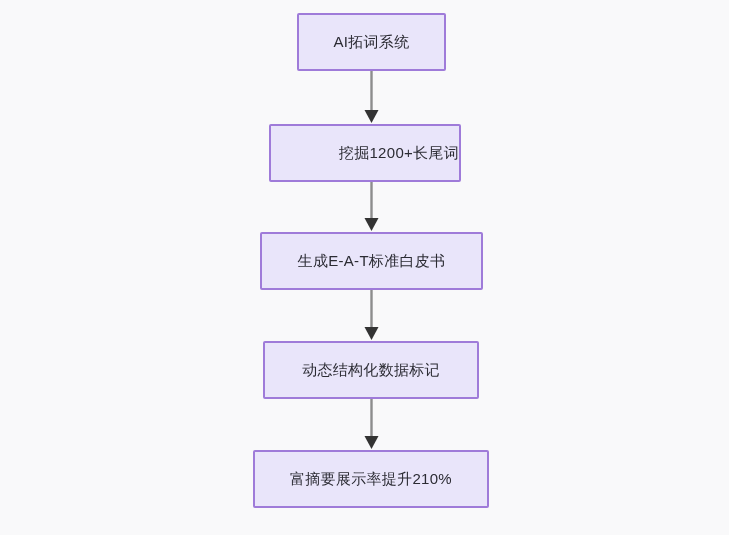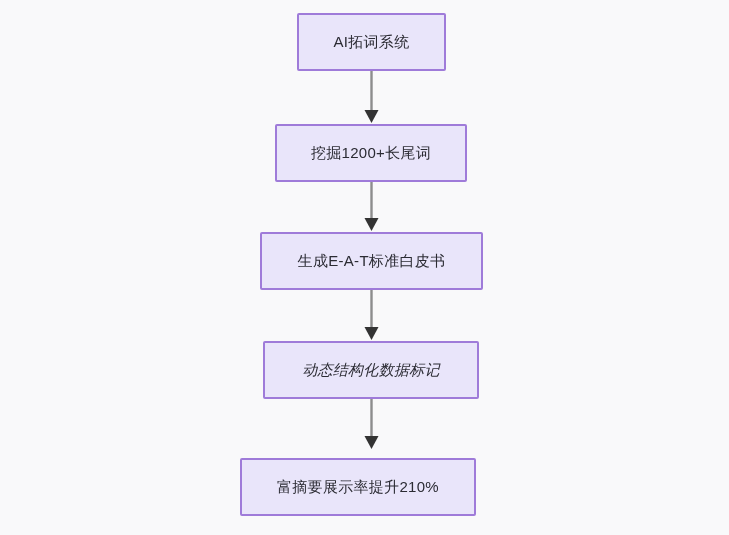--- a/index.html
+++ b/index.html
@@ -82,29 +82,29 @@
     <g>
       <line class="edge-line" x1="371.5" y1="399" x2="371.5" y2="439"></line>
       <polygon class="edge-head" points="371.5,449 364.5,436 378.5,436"></polygon>
     </g>
   </svg>
 
   <div class="node" style="left:297px; top:13px; width:149px; height:58px;">
     <span class="node-label">AI拓词系统</span>
   </div>
 
-  <div class="node" style="left:275px; top:124px; width:192px; height:58px;">
+  <div class="node" style="left:269px; top:124px; width:192px; height:58px;justify-content:flex-end;">
     <span class="node-label">挖掘1200+长尾词</span>
   </div>
 
   <div class="node" style="left:260px; top:232px; width:223px; height:58px;text-align:right;">
     <span class="node-label">生成E-A-T标准白皮书</span>
   </div>
 
-  <div class="node" style="left:263px; top:341px; width:216px; height:58px;font-style:italic;">
+  <div class="node" style="left:263px; top:341px; width:216px; height:58px;">
     <span class="node-label">动态结构化数据标记</span>
   </div>
 
-  <div class="node" style="left:240px; top:450px; width:236px; height:58px;margin-top:8px;">
+  <div class="node" style="left:253px; top:450px; width:236px; height:58px;">
     <span class="node-label">富摘要展示率提升210%</span>
   </div>
 
 </div>
 
 </body></html>

